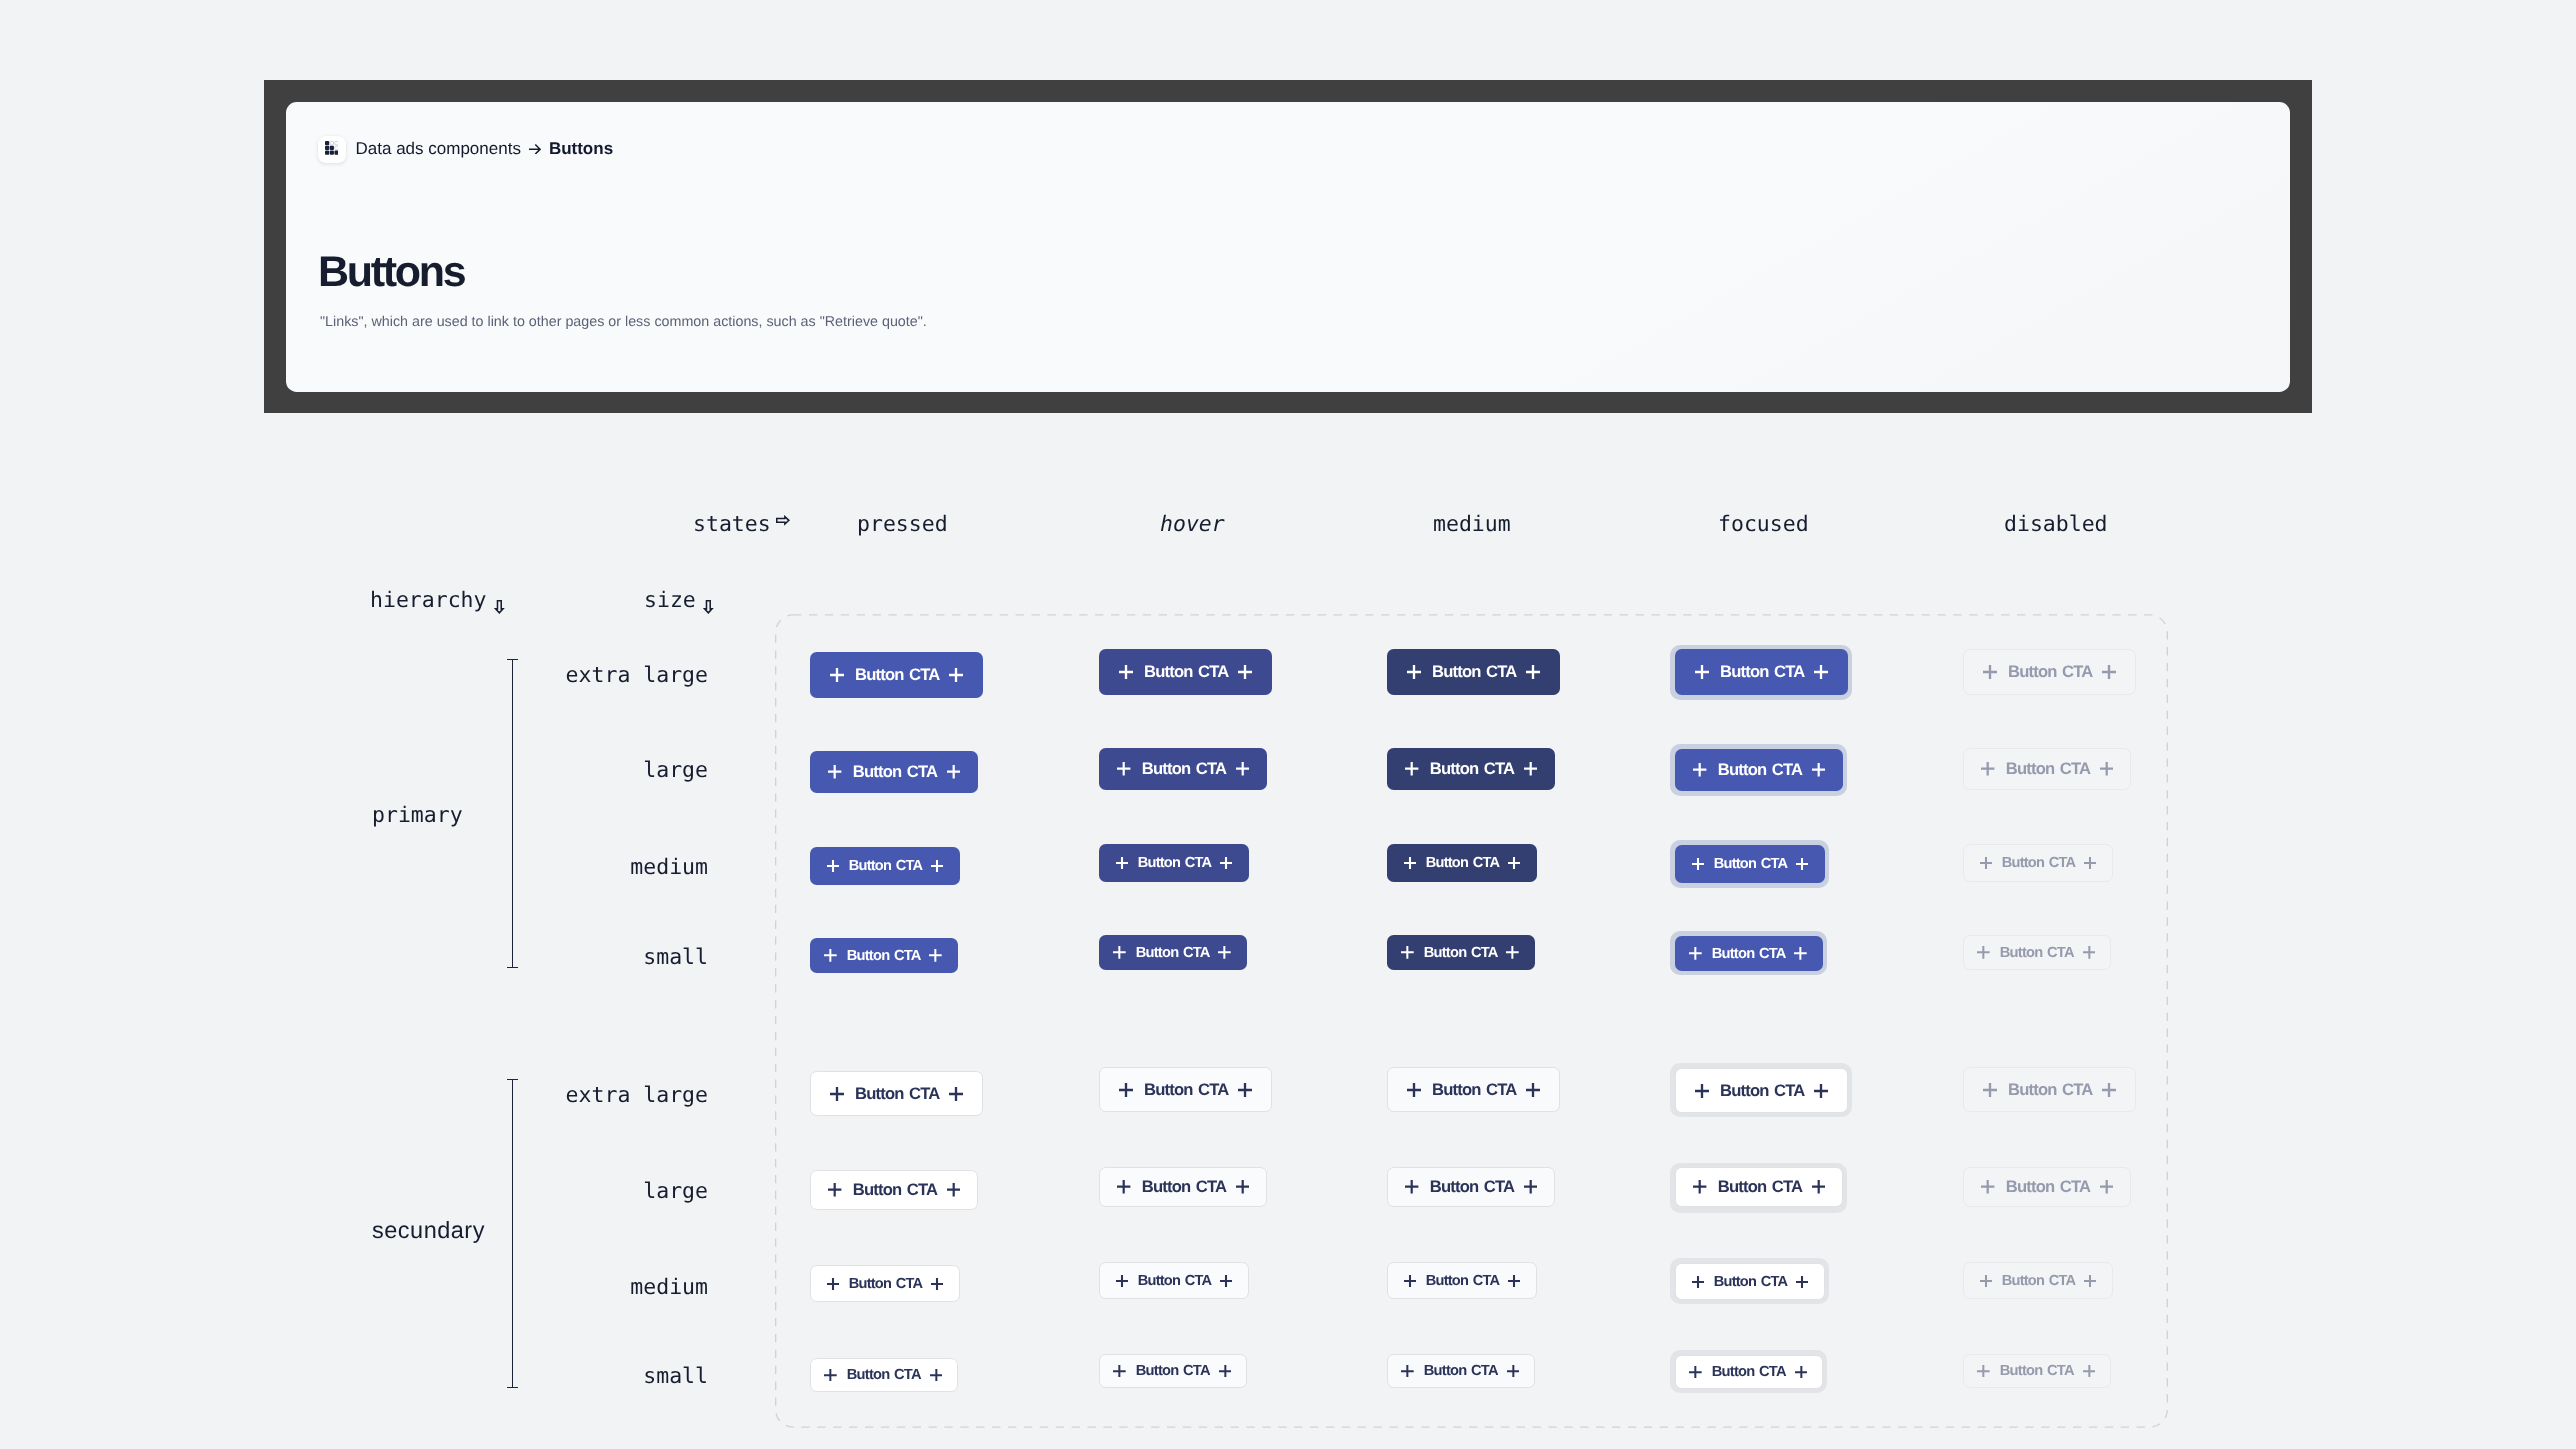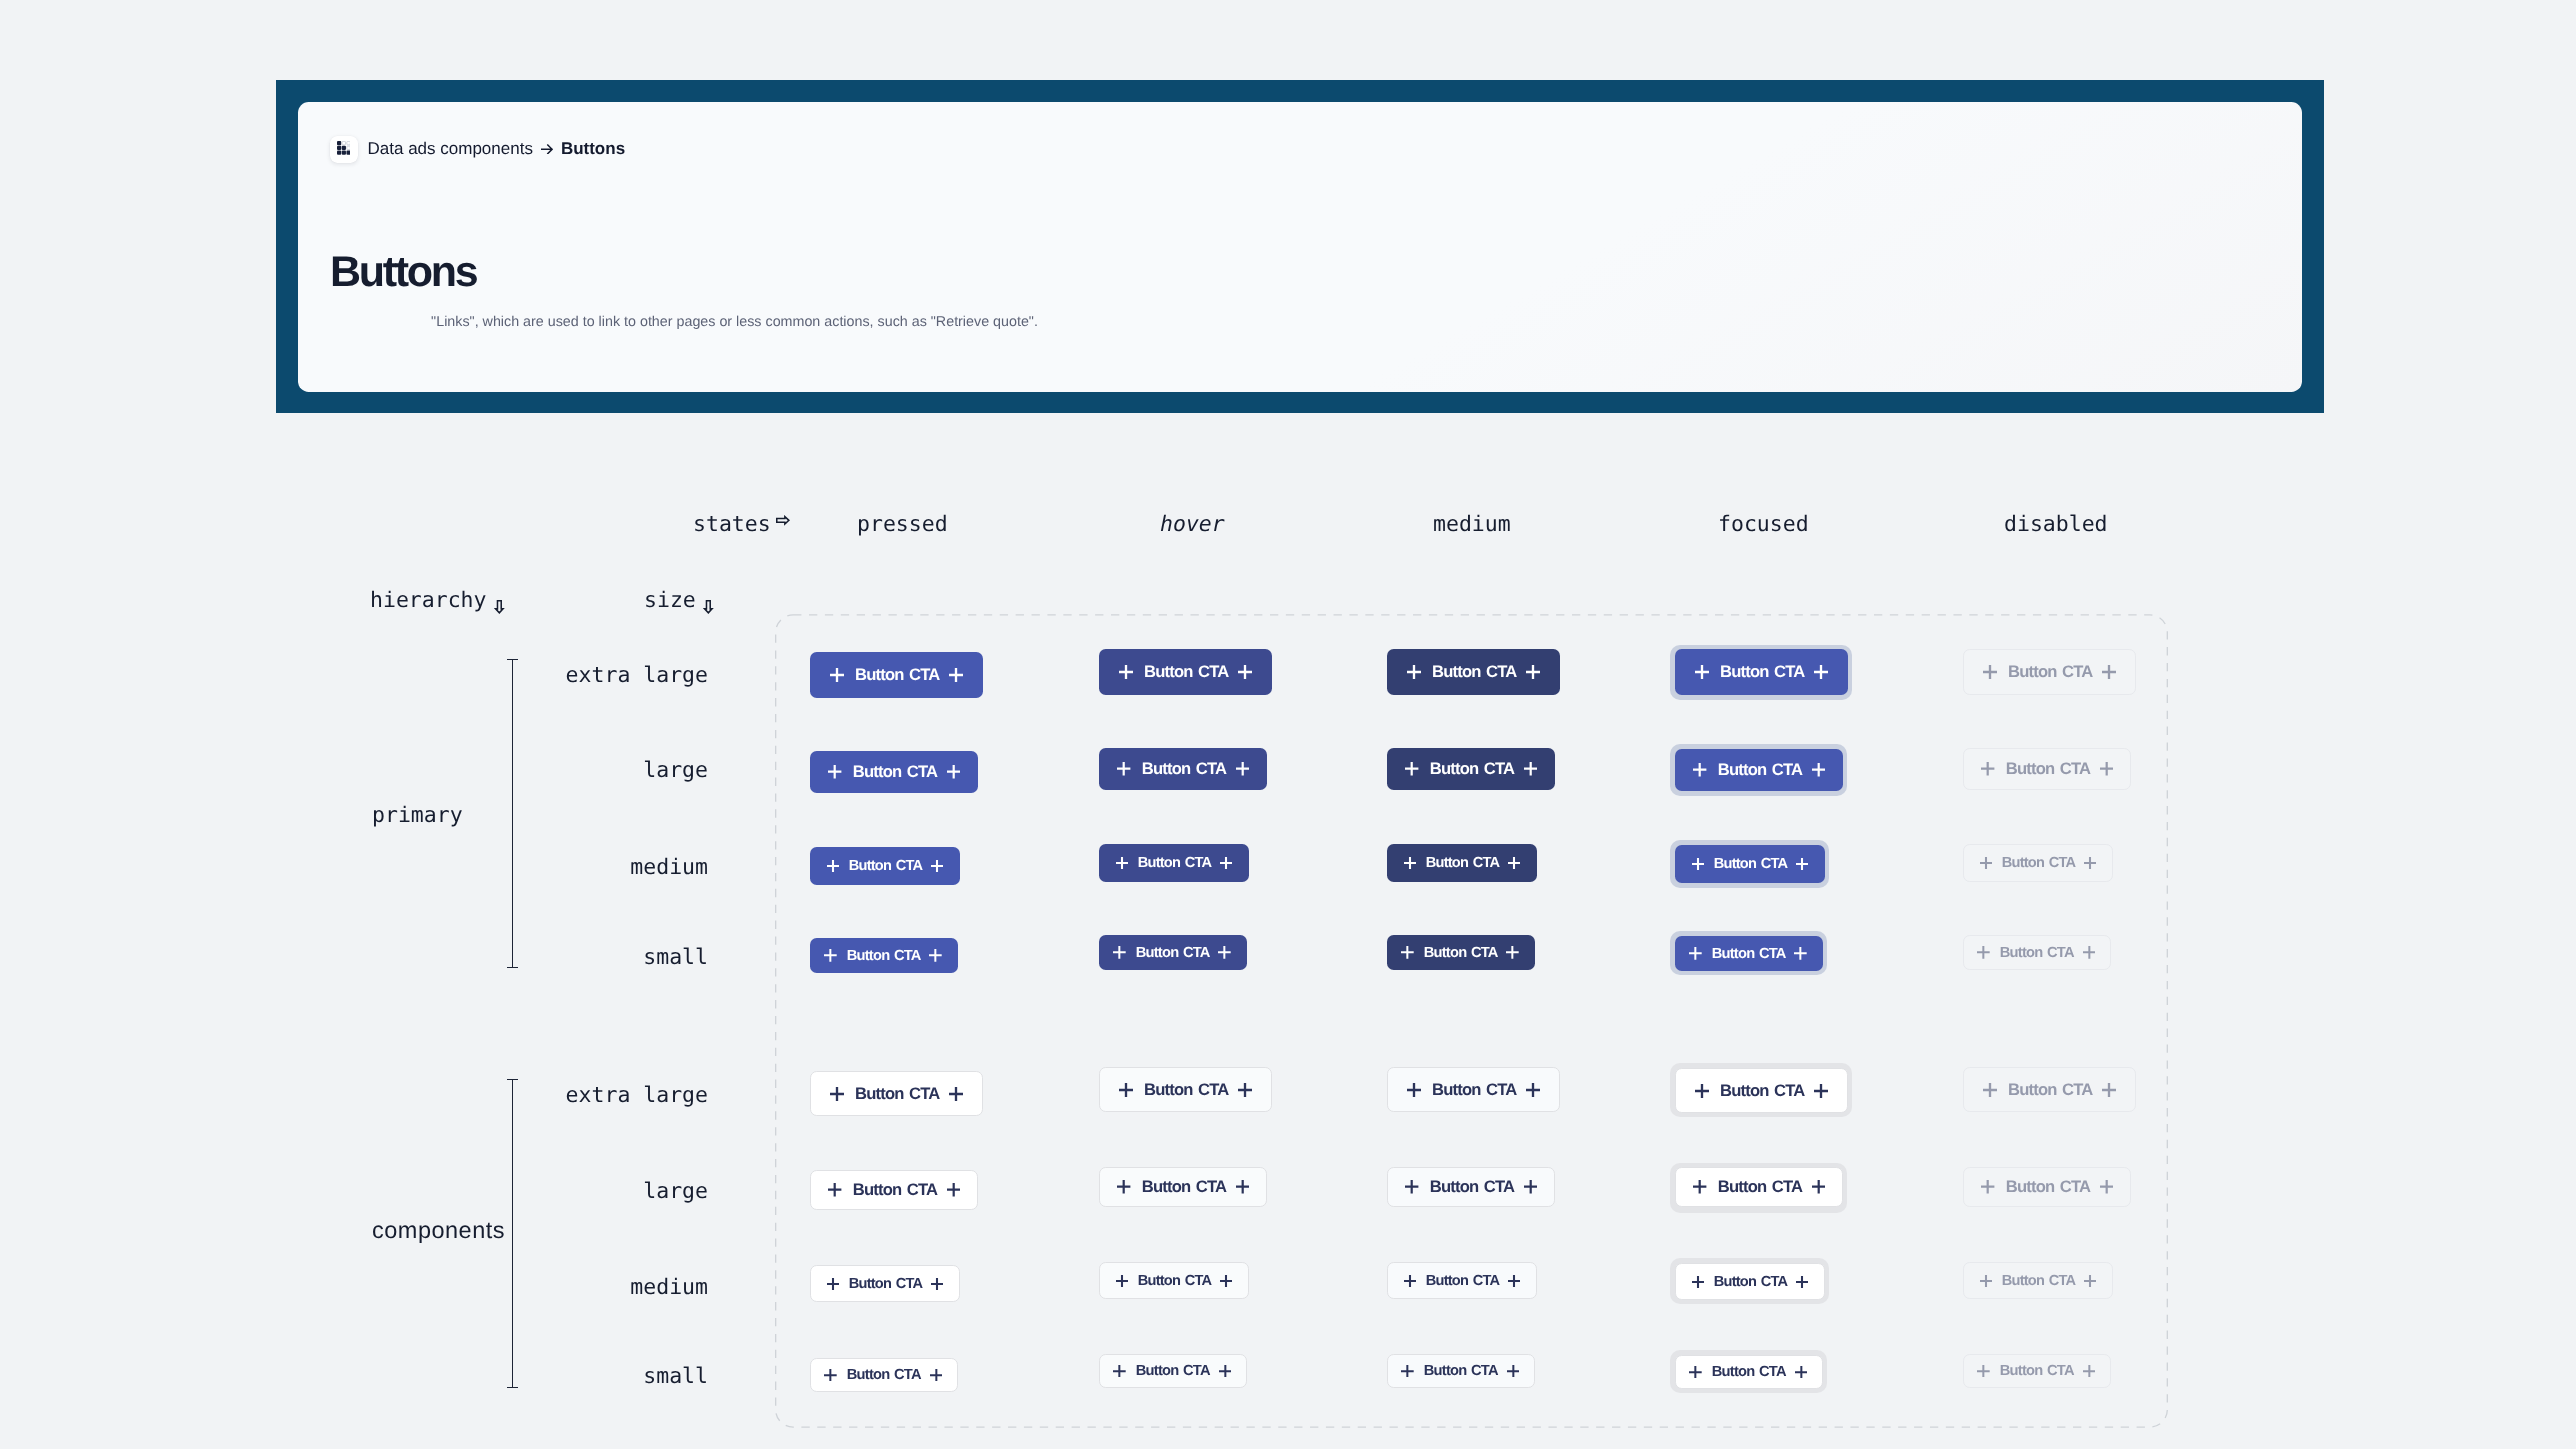--- a/index.html
+++ b/index.html
@@ -2,21 +2,21 @@
 <html style="font-size:10.7px"><head>
 <meta charset="utf-8">
 <style>
   html,body{margin:0;padding:0;}
   body{width:2576px;height:1449px;background:#F1F3F5;
        font-family:"Liberation Sans",sans-serif;overflow:hidden;
        -webkit-font-smoothing:antialiased;text-rendering:geometricPrecision;}
   .page{position:relative;width:2576px;height:1449px;overflow:hidden;}
 
   
-  .hero-frame{position:absolute;left:276px;top:80px;width:2048px;height:333px;background:#0c4a6e;text-align:center;}
+  .hero-frame{position:absolute;left:264px;top:80px;width:2048px;height:333px;background:#404040;}
   .hero-card{position:absolute;left:22px;top:21.5px;width:2004px;height:290px;
              background:linear-gradient(150deg,#F8FAFC 0%,#F8FAFC 62%,#F5F6F8 100%);border-radius:10.7px;}
   .breadcrumb{position:absolute;left:32px;top:34px;display:flex;align-items:center;}
   .logo-tile{width:27.5px;height:27.5px;border-radius:7.4px;background:#fff;
              box-shadow:0 1.3px 4px rgba(16,24,40,.10),0 0 0 0.3px rgba(16,24,40,.04);
              display:flex;align-items:center;justify-content:center;
              position:relative;}
   .logo-tile svg{position:absolute;left:6.6px;top:5.4px;}
   .bc-text{font-size:17px;color:#141A2E;margin-left:10px;}
   .bc-text{display:flex;align-items:center;}
@@ -117,21 +117,21 @@
             <path d="M5.2 1.15 H10.8 V13.3 H13.55 L8 19.3 L2.45 13.3 H5.2 Z" stroke="#161D2F" stroke-width="2.3" stroke-linejoin="miter" fill="none"></path>
           </svg>
         </span>
       </div>
       <div class="lab mono" style="left: 372px; top: 803px;">primary</div>
       <div class="bracket" style="left: 507px; top: 659px; height: 309px;">
         <i class="v"></i>
         <i class="t"></i>
         <i class="b"></i>
       </div>
-      <div class="lab" style="left: 372px; top: 1219px; font-size: 23.5px; color: rgb(22, 29, 47); font-family: &quot;Liberation Sans&quot;, sans-serif; letter-spacing: 0.5px; line-height: 1;">components</div>
+      <div class="lab" style="left: 372px; top: 1219px; font-size: 23.5px; color: rgb(22, 29, 47); font-family: &quot;Liberation Sans&quot;, sans-serif; letter-spacing: 0.5px; line-height: 1;">secundary</div>
       <div class="bracket" style="left: 507px; top: 1079px; height: 309px;">
         <i class="v"></i>
         <i class="t"></i>
         <i class="b"></i>
       </div>
       <div class="lab mono" style="left: 0px; top: 663px; width: 708px; text-align: right;">extra large</div>
       <div class="lab mono" style="left: 0px; top: 758px; width: 708px; text-align: right;">large</div>
       <div class="lab mono" style="left: 0px; top: 855px; width: 708px; text-align: right;">medium</div>
       <div class="lab mono" style="left: 0px; top: 945px; width: 708px; text-align: right;">small</div>
       <div class="lab mono" style="left: 0px; top: 1083px; width: 708px; text-align: right;">extra large</div>

